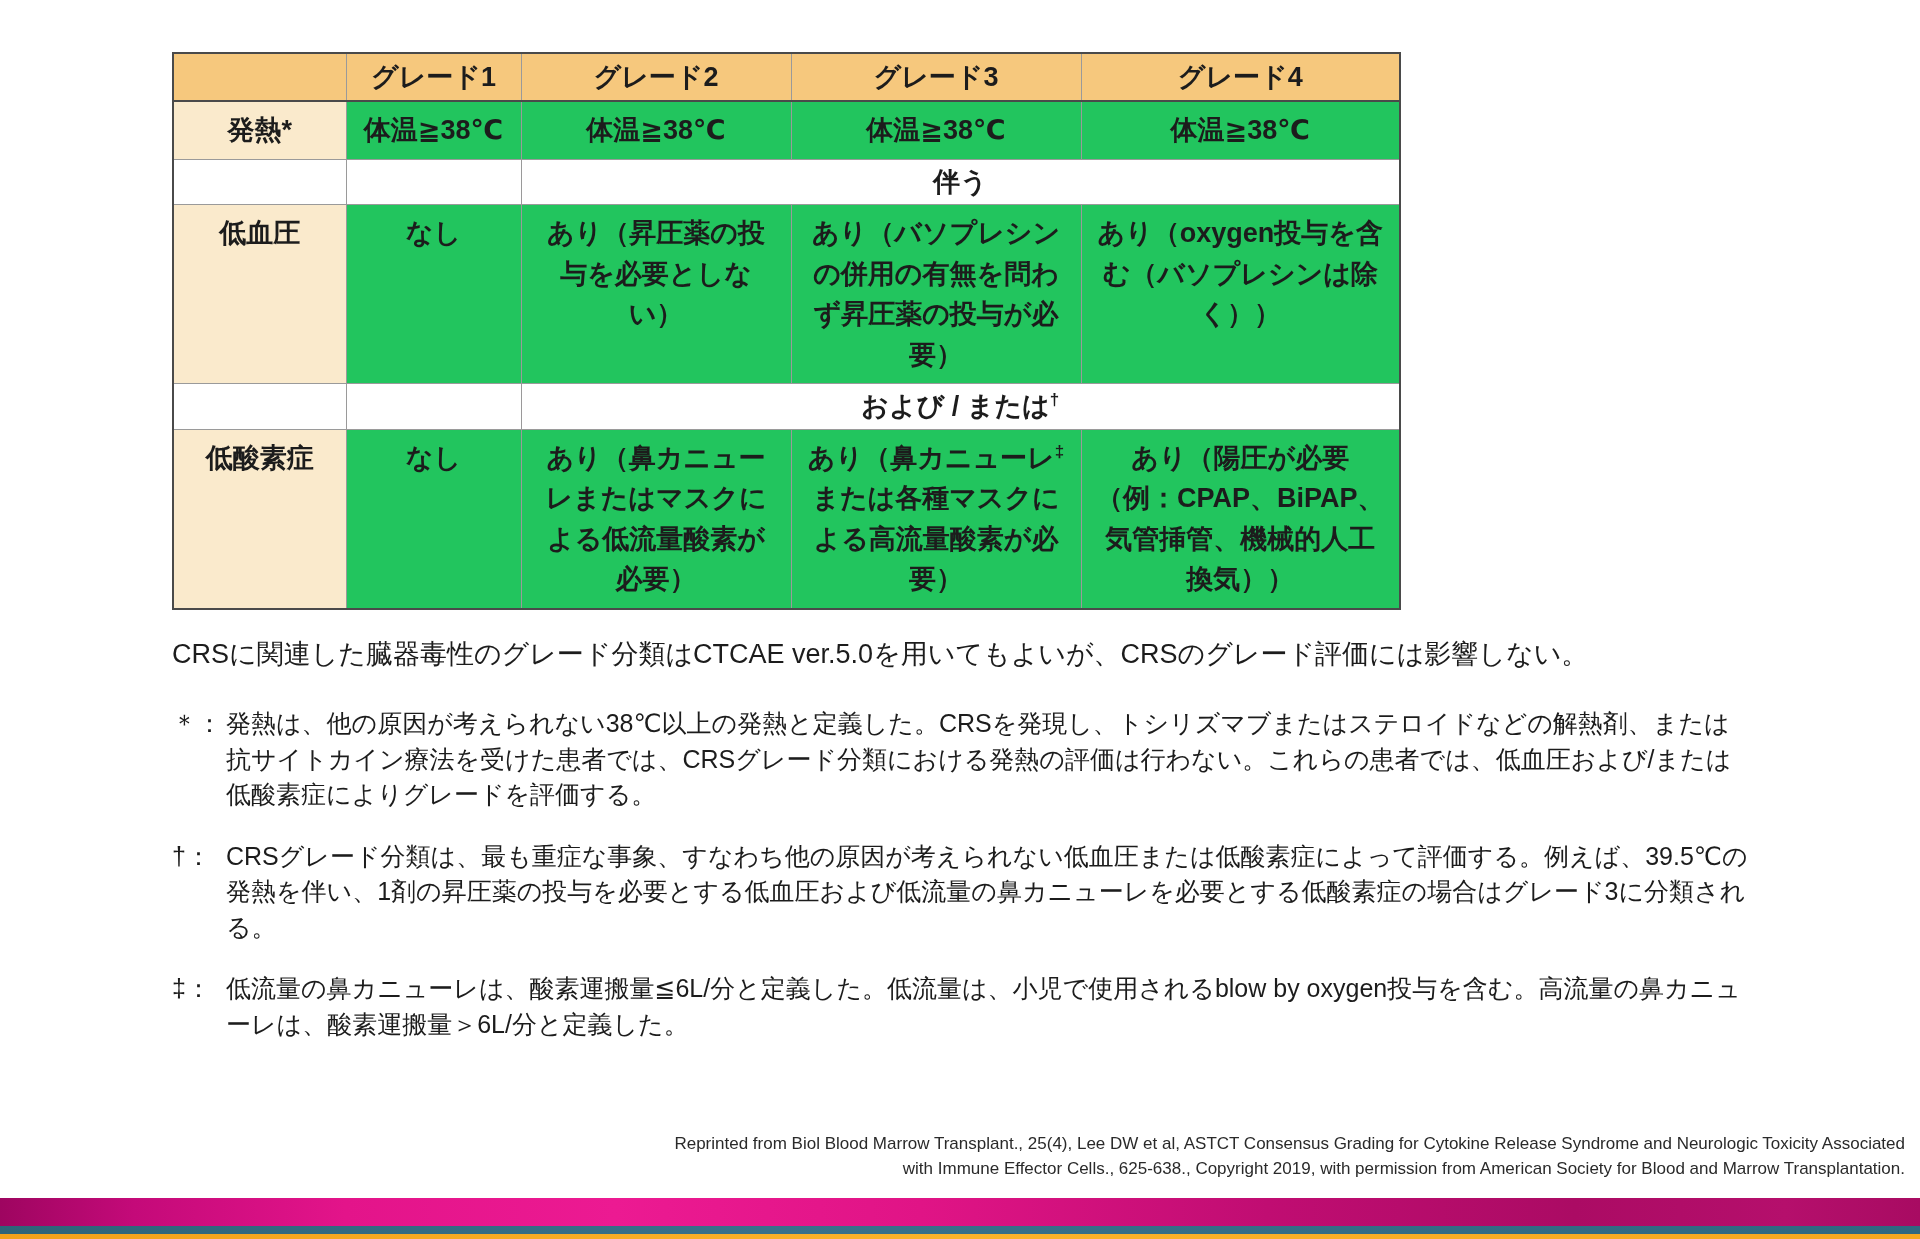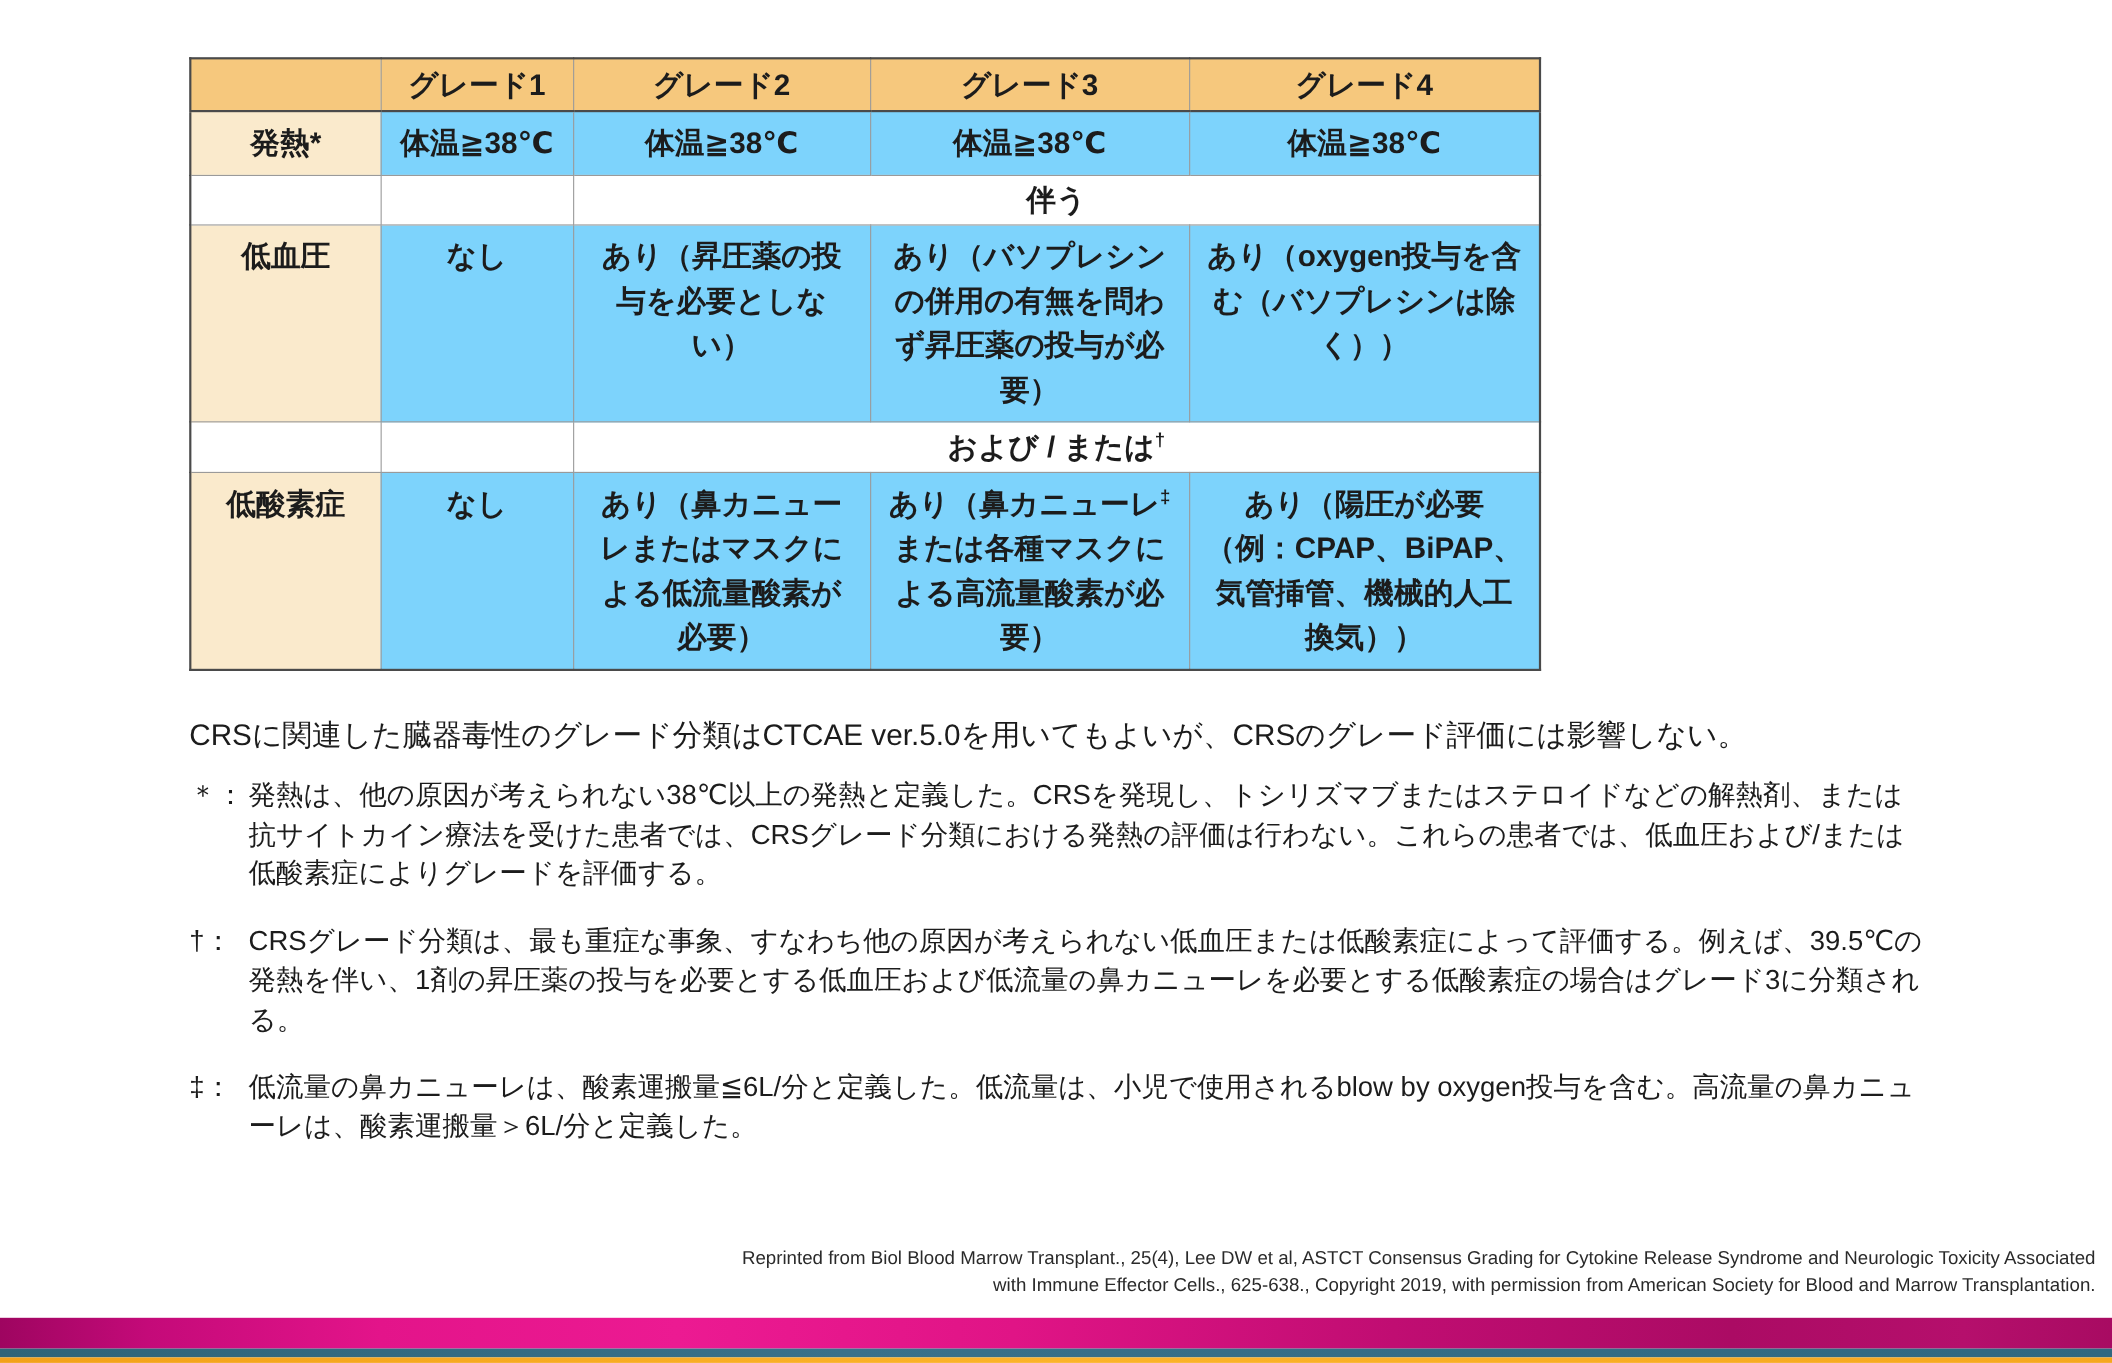--- a/index.html
+++ b/index.html
@@ -41,37 +41,37 @@
     text-align: center;
     vertical-align: middle;
     font-weight: 700;
     padding: 2px 6px;
     border-bottom: 2px solid #4a4a4a;
   }
   td.rowlabel {
     background: #FAEACC;
     font-weight: 700;
   }
-  td.datacell { font-weight: 600; background: #7dd3fc; margin-left: 14px; }
+  td.datacell { font-weight: 600; background: #22c55e; margin-left: 14px; }
   tr.fever-row { height: 55px; }
   tr.conn-row { height: 45px; }
   tr.conn-row td { padding: 2px 6px; vertical-align: middle; }
   td.conn {
     text-align: center;
     font-weight: 700;
   }
   tr.hypotension-row { height: 125px; }
   tr.hypoxia-row { height: 130px; }
   sup.cellsup { font-size: 17px; line-height: 0; }
 
   
   .note-main {
     position: absolute;
     left: 172px;
-    top: 650px;
+    top: 636px;
     width: 1590px;
     margin: 0;
     font-size: 27px;
     line-height: 1.4;
     font-weight: 500;
   }
   .footnotes {
     position: absolute;
     left: 172px;
     top: 706px;

